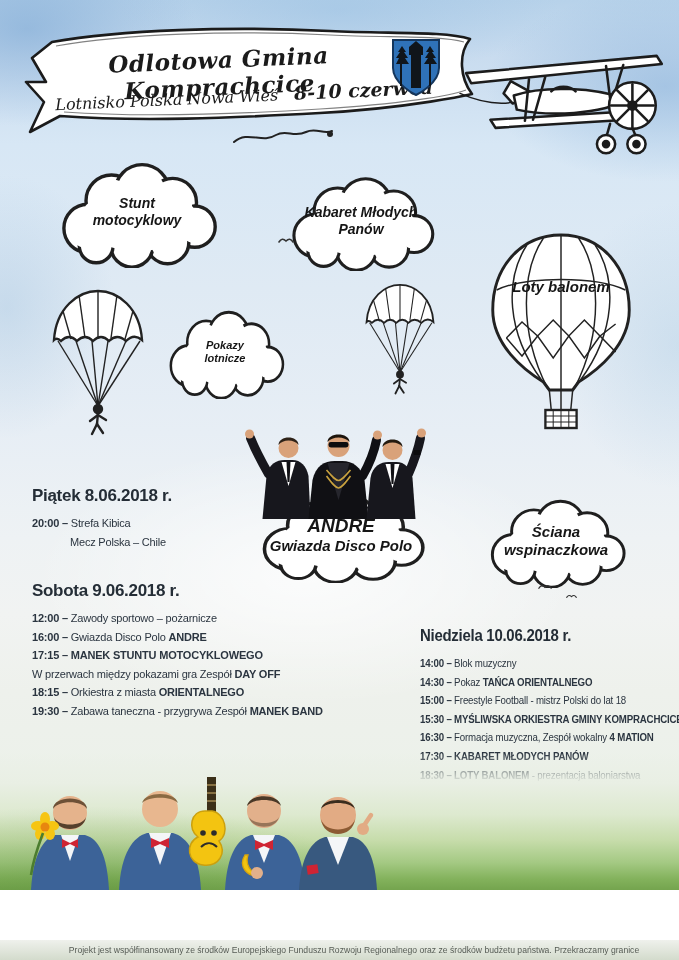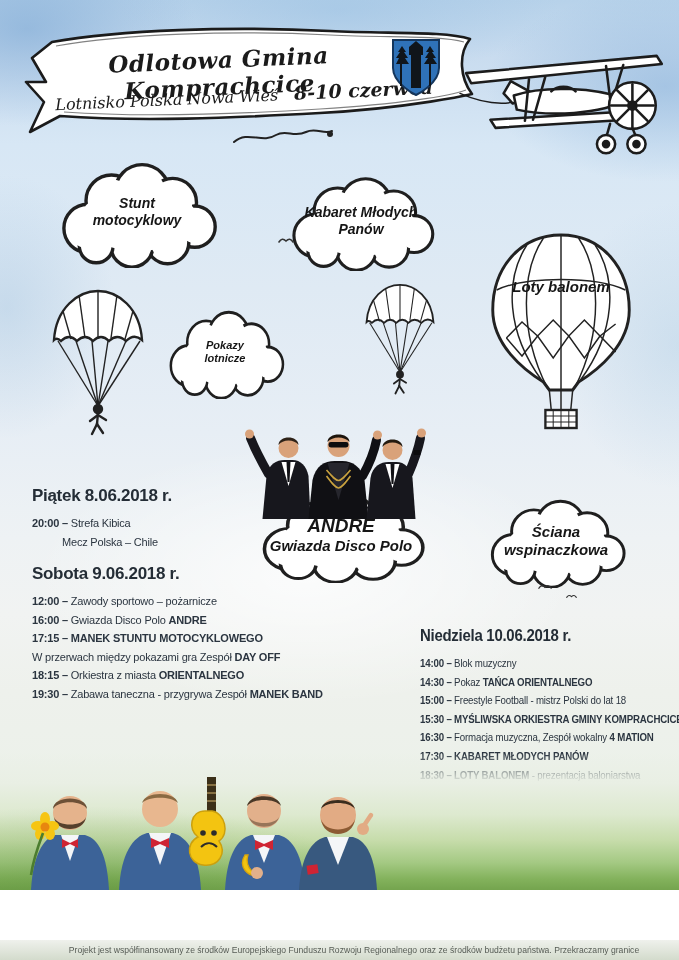--- a/index.html
+++ b/index.html
@@ -31,21 +31,21 @@
   .cloud svg{position:absolute;inset:0;width:100%;height:100%;}
   .cloud-text{position:absolute;inset:0;display:flex;flex-direction:column;align-items:center;
     justify-content:center;font-style:italic;font-weight:bold;color:#161616;text-align:center;line-height:1.18;}
 
   
   .sched{position:absolute;color:#2b3540;}
   .sched-heading{font-size:17px;font-weight:bold;color:#242d36;letter-spacing:-.3px;margin-bottom:8px;}
   .sched-line{font-size:11px;line-height:18.6px;white-space:nowrap;letter-spacing:-.2px;color:#2b3540;}
   .sched-line .t{font-weight:bold;}
   .sched-line .strong{font-weight:bold;}
-  .sched-line.indent{margin-left:30px;}
+  .sched-line.indent{margin-left:38px;}
 
   
   .photo-strip{position:absolute;left:0;top:753px;width:679px;height:137px;
     background:linear-gradient(180deg,rgba(236,241,234,0) 0%,#e9efe4 22%,#dde9cf 45%,#c6dcaa 64%,#a4c983 80%,#83b25c 92%,#74a44e 100%);}
   .photo-strip .deep{position:absolute;inset:0;
     background:radial-gradient(ellipse 420px 120px at 12% 100%,rgba(86,140,52,.35),transparent 70%);}
 
   
   .partners{position:absolute;left:0;top:890px;width:679px;height:50px;background:#ffffff;}
   .footer-note{position:absolute;left:0;top:940px;width:679px;height:20px;
@@ -290,21 +290,21 @@
     <path d="M140,33 C140,23 160,23 160,33 C156,27 144,27 140,33 Z" fill="#241a10"></path>
   </svg>
 
   <div class="sched" style="left:32px;top:486px;width:300px">
     <div class="sched-heading">Piątek 8.06.2018 r.</div>
     <div class="sched-items">
         <div class="sched-line"><span class="t">20:00 – </span><span>Strefa Kibica</span></div>
         <div class="sched-line indent"><span>Mecz Polska – Chile</span></div>
       </div>
   </div>
-  <div class="sched" style="left:32px;top:564px;width:330px">
+  <div class="sched" style="left:32px;top:581px;width:330px">
     <div class="sched-heading">Sobota 9.06.2018 r.</div>
     <div class="sched-items">
         <div class="sched-line"><span class="t">12:00 – </span><span>Zawody sportowo – pożarnicze</span></div>
         <div class="sched-line"><span class="t">16:00 – </span><span>Gwiazda Disco Polo </span><span class="strong">ANDRE</span></div>
         <div class="sched-line"><span class="t">17:15 – </span><span class="strong">MANEK STUNTU MOTOCYKLOWEGO</span></div>
         <div class="sched-line"><span>W przerwach między pokazami gra Zespół </span><span class="strong">DAY OFF</span></div>
         <div class="sched-line"><span class="t">18:15 – </span><span>Orkiestra z miasta </span><span class="strong">ORIENTALNEGO</span></div>
         <div class="sched-line"><span class="t">19:30 – </span><span>Zabawa taneczna - przygrywa Zespół </span><span class="strong">MANEK BAND</span></div>
       </div>
   </div>

